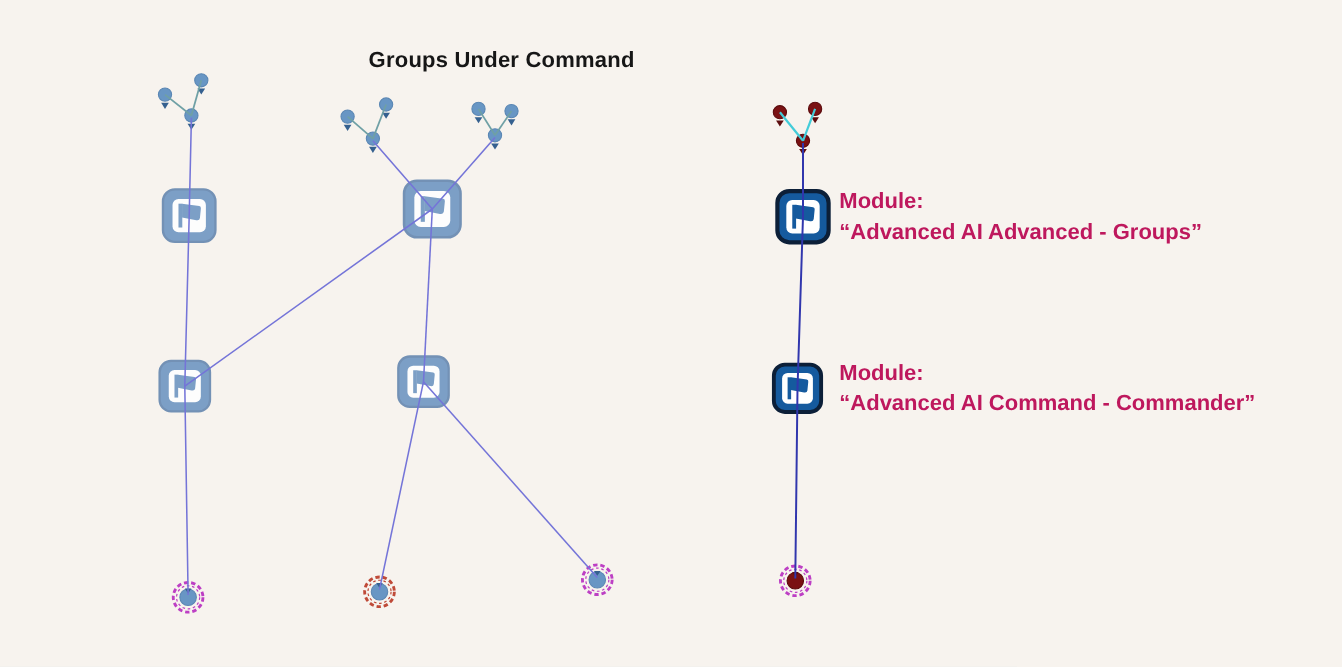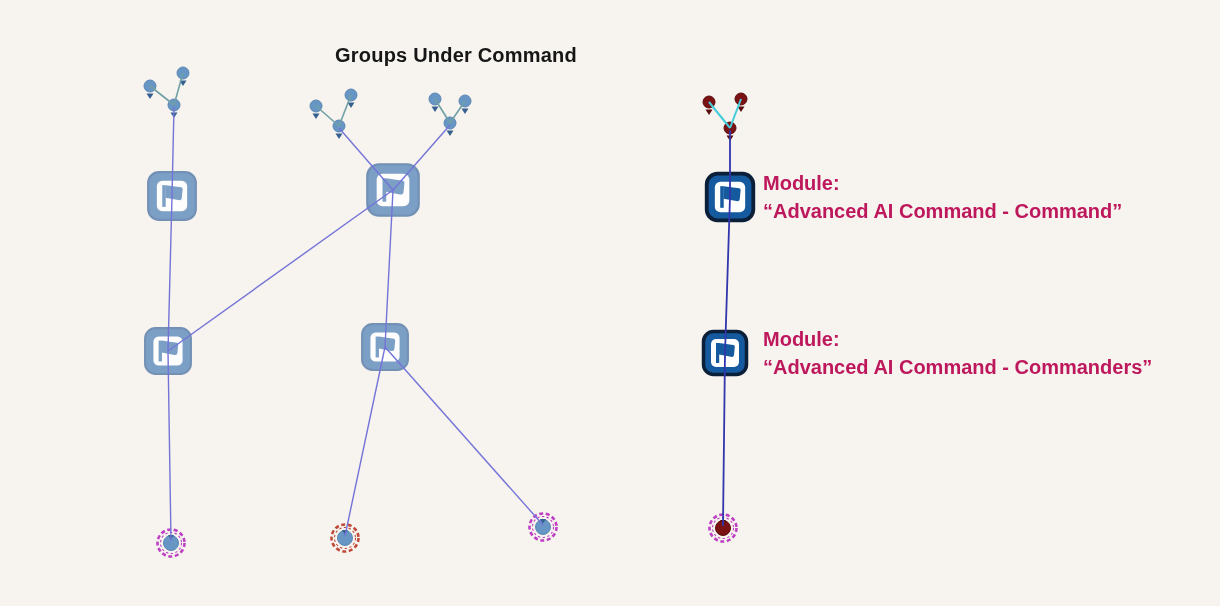--- a/index.html
+++ b/index.html
@@ -228,22 +228,22 @@
 
     <g stroke="#3136ad" stroke-width="1.8" fill="none">
       <polyline points="730,130 730,197 725,353 723,526"></polyline>
     </g>
   </svg>
 
   <div class="title-text" style="left:251px;top:44px;width:410px;">Groups Under Command</div>
 
   <div class="module-label" style="left:763px;top:169px;">
     <div>Module:</div>
-    <div>“Advanced AI Command - Command”</div>
+    <div>“Advanced AI Advanced - Groups”</div>
   </div>
 
   <div class="module-label" style="left:763px;top:325px;">
     <div>Module:</div>
-    <div>“Advanced AI Command - Commanders”</div>
+    <div>“Advanced AI Command - Commander”</div>
   </div>
 
 
 </div>
 
 </body></html>

